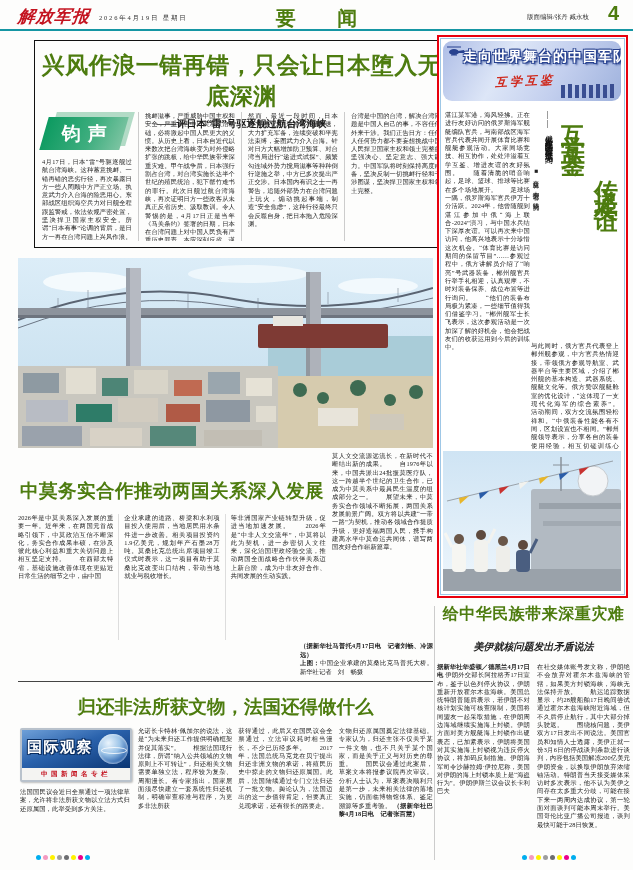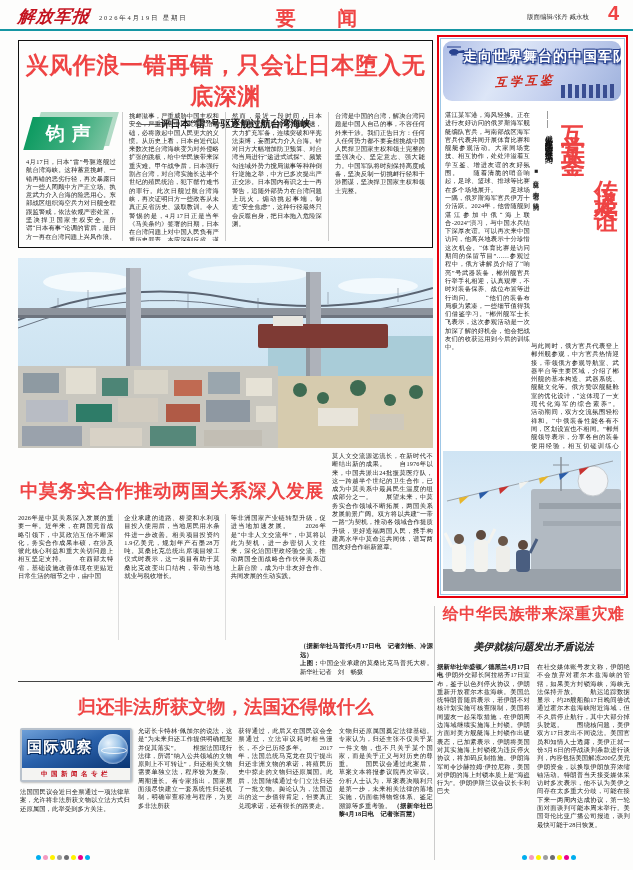--- a/index.html
+++ b/index.html
@@ -1,31 +1,31 @@
 <!DOCTYPE html>
 <html><head>
 <meta charset="utf-8">
 <style>
   html,body{margin:0;padding:0;background:#e8e8e8;}
   #page{position:relative;width:633px;height:870px;background:#fdfdfc;margin:0 auto;overflow:hidden;
         font-family:"Liberation Serif","DejaVu Serif",serif;color:#1a1a1a;}
   .abs{position:absolute;}
-  .hl{font-family:"Liberation Sans","DejaVu Sans",sans-serif;font-weight:700;color:#ef4444;}
+  .hl{font-family:"Liberation Sans","DejaVu Sans",sans-serif;font-weight:700;color:#4d7c0f;}
   .b{font-weight:bold;}
   .col{font-size:6.3px;line-height:1.32;text-align:justify;color:#222;overflow:hidden;letter-spacing:.1px;}
   .vert{writing-mode:vertical-rl;}
   
   #masthead{left:18px;top:5px;font-size:17px;font-weight:bold;font-style:italic;color:#c41420;letter-spacing:1px;transform:skewX(-6deg);}
   #hdr-date{left:99px;top:14px;font-size:6.5px;letter-spacing:1.8px;color:#333;}
   #hdr-section{left:0;right:0;top:5px;text-align:center;font-size:20px;letter-spacing:18px;text-indent:18px;}
   #hdr-editors{right:44px;top:13px;font-size:6.5px;color:#333;}
   #hdr-page{right:14px;top:2px;font-size:20px;}
   #hdr-rule{left:0;top:29px;width:633px;height:2px;background:#1596a3;}
   
-  #a1{left:18px;top:40px;width:415px;height:208px;border:1.5px solid #111;box-sizing:border-box;}
+  #a1{left:34px;top:40px;width:415px;height:208px;border:1.5px solid #111;box-sizing:border-box;}
   #a1-h{margin:9px 6px 0;text-align:center;font-size:23px;letter-spacing:.5px;}
   #a1-sub{margin:5px 0 0;text-align:center;font-size:10px;font-weight:bold;}
   #a1-cols{position:absolute;left:7px;right:7px;top:71px;bottom:6px;display:flex;}
   .a1col{flex:1;height:100%;}
   .a1col + .a1col{border-left:1px solid #ccc;margin-left:6px;padding-left:6px;}
   #junsheng{position:relative;width:86px;height:38px;margin:2px auto 6px;}
   #junsheng .back{position:absolute;left:8px;top:-2px;width:78px;height:34px;background:#b2dbc6;transform:skewX(-16deg);}
   #junsheng .front{position:absolute;left:0;top:3px;width:80px;height:33px;background:linear-gradient(100deg,#0c9a60,#3fae7f 60%,#7cc4a2);transform:skewX(-16deg);
      display:flex;align-items:center;justify-content:center;}
   #junsheng .front span{color:#fff;font-size:19px;font-weight:bold;letter-spacing:7px;text-indent:7px;font-family:"Liberation Sans",sans-serif;transform:skewX(16deg);}

